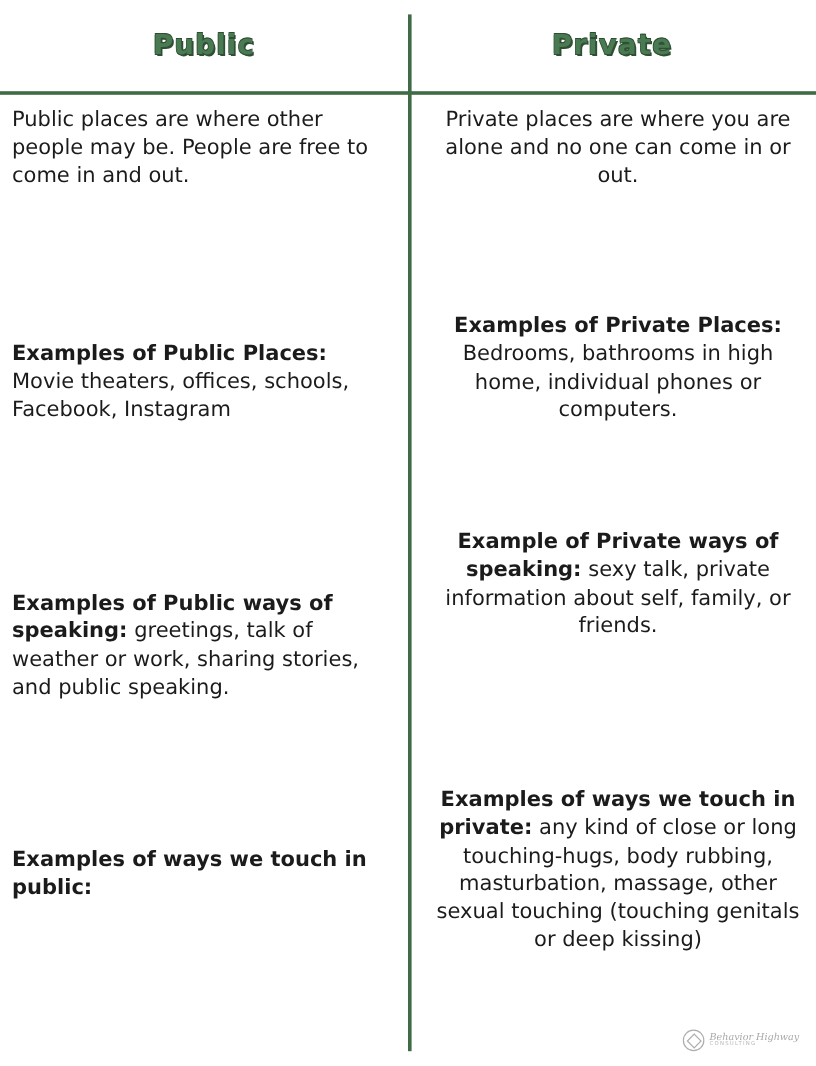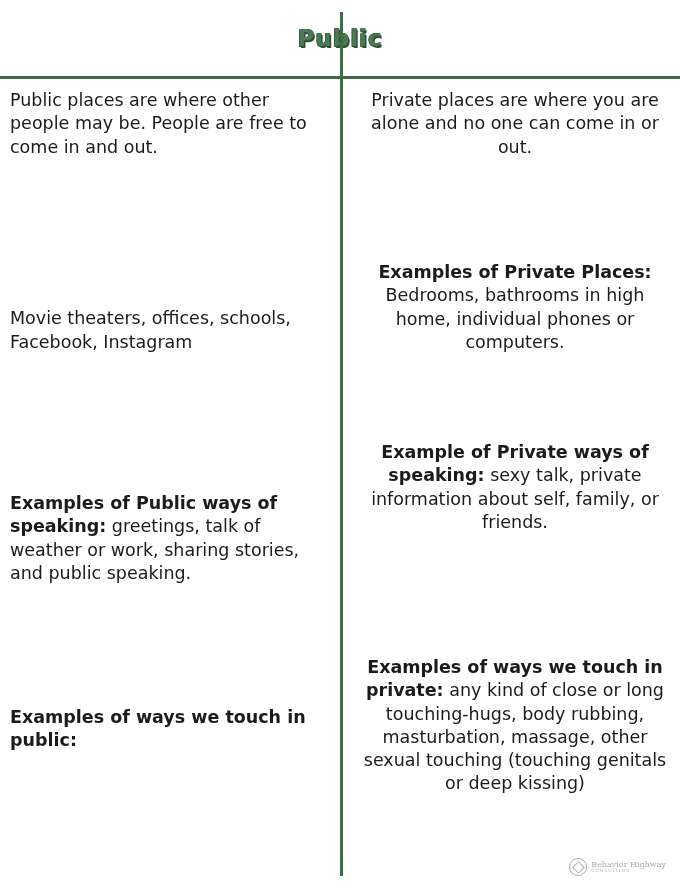--- a/index.html
+++ b/index.html
@@ -125,52 +125,56 @@
     border: 1px solid #6b6b6b;
     transform: rotate(45deg);
   }
   .wm-text {
     display: flex;
     flex-direction: column;
     line-height: 1;
   }
   .wm-name {
     font-family: "DejaVu Serif", serif;
+    font-style: italic;
     font-size: 8px;
     color: #5e5e5e;
   }
   .wm-sub {
     font-size: 4.5px;
     letter-spacing: 1px;
     color: #7d7d7d;
   }
 </style>
 </head>
 <body>
 
 <div class="page">
 
   <div class="header-row">
     <div class="header-cell left">
       <span class="header-title">Public</span>
     </div>
+    <div class="header-cell right">
+      <span class="header-title">Private</span>
+    </div>
   </div>
 
   <div class="h-rule"></div>
   <div class="v-rule"></div>
 
   <div class="columns">
 
     <div class="col left">
       <div class="block" style="top:10px;">
         <span class="lead">Public places are where other people may be. People are free to come in and out.</span>
       </div>
 
       <div class="block" style="top:205px;">
-        <br>
+        <b>Examples of Public Places:</b><br>
         <span>Movie theaters, offices, schools, Facebook, Instagram</span>
       </div>
 
       <div class="block" style="top:392px;margin-top:21px;">
         <b>Examples of Public ways of speaking:</b>
         <span>greetings, talk of weather or work, sharing stories, and public speaking.</span>
       </div>
 
       <div class="block" style="top:627px;">
         <b>Examples of ways we touch in public:</b><br>

